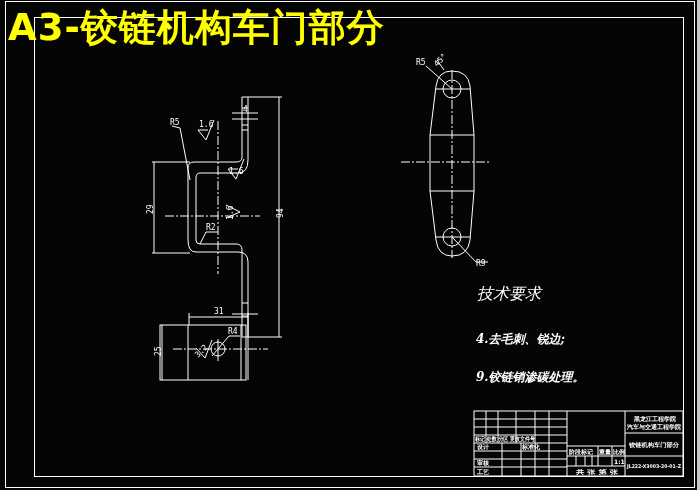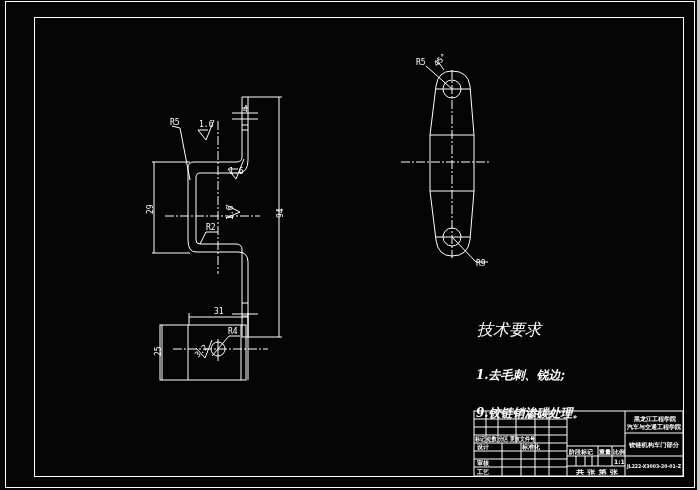--- a/index.html
+++ b/index.html
@@ -5,21 +5,21 @@
   html, body { margin:0; padding:0; background:#000; }
   body { width:700px; height:490px; overflow:hidden; position:relative; font-family:"DejaVu Sans", sans-serif; }
   #canvas { position:absolute; left:0; top:0; width:700px; height:490px; background:#050505; }
   .right-strip { position:absolute; left:697px; top:0; width:3px; height:490px; background:#c8c8c8; }
   svg { position:absolute; left:0; top:0; }
   .ln { stroke:#fff; stroke-width:1; fill:none; }
   .cl { stroke:#fff; stroke-width:1; fill:none; stroke-dasharray:9 2 2 2; }
   .txt { fill:#fff; font-family:"DejaVu Sans Mono", monospace; font-size:8px; }
   .dim { fill:#fff; font-family:"DejaVu Sans Mono", monospace; font-size:8px; }
   .title-overlay { position:absolute; left:8px; top:6px; color:#ffff00; font-family:"DejaVu Sans", sans-serif; font-weight:bold; font-size:37px; line-height:44px; letter-spacing:1px; white-space:nowrap; }
-  .tech { position:absolute; color:#fff; font-family:"DejaVu Serif", serif; font-style:italic; white-space:nowrap;margin-top:36px; }
+  .tech { position:absolute; color:#fff; font-family:"DejaVu Serif", serif; font-style:italic; white-space:nowrap; }
   .tech-title { left:477px; top:284px; font-size:16px; }
   .tech-item { left:476px; font-size:12px; font-weight:bold; }
   .tb-text { fill:#fff; font-family:"DejaVu Sans", sans-serif; font-size:6px; font-weight:bold; }
 </style>
 </head>
 <body>
 
 <div id="canvas">
 
 <svg width="700" height="490" viewBox="0 0 700 490">
@@ -178,19 +178,20 @@
     <text class="tb-text" x="613" y="454">比例</text>
     <text class="tb-text" x="614" y="464">1:1</text>
     <text class="tb-text" x="576" y="474" textLength="42" lengthAdjust="spacingAndGlyphs">共 张 第 张</text>
     <text class="tb-text" x="634" y="421">黑龙江工程学院</text>
     <text class="tb-text" x="627" y="429" textLength="54" lengthAdjust="spacingAndGlyphs">汽车与交通工程学院</text>
     <text class="tb-text" x="629" y="447" textLength="50" lengthAdjust="spacingAndGlyphs">铰链机构车门部分</text>
     <text class="tb-text" x="627" y="468" textLength="54" lengthAdjust="spacingAndGlyphs" style="font-size:5px">JL222-X3003-20-01-Z</text>
   </g>
 </svg>
 
+<div class="title-overlay">A3-铰链机构车门部分</div>
 
 <div class="tech tech-title">技术要求</div>
-<div class="tech tech-item" style="top:331px">1.去毛刺、锐边;</div>
+<div class="tech tech-item" style="top:331px">4.去毛刺、锐边;</div>
 <div class="tech tech-item" style="top:369px">9.铰链销渗碳处理。</div>
 
 </div>
 <div class="right-strip"></div>
 
 </body></html>

